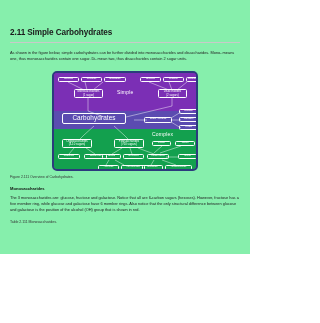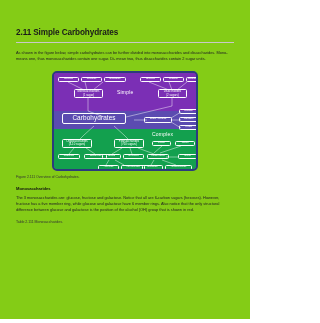--- a/index.html
+++ b/index.html
@@ -10,24 +10,24 @@
   body {
     width: 250px;
     height: 323px;
     overflow: hidden;
     font-family: "Liberation Sans", sans-serif;
     color: #000000;
   }
   .page {
     position: relative;
     width: 250px;
-    height: 319px;
-    background: #84cc16;
+    height: 254px;
+    background: #86efac;
     box-sizing: border-box;
-    padding: 0 16px;
+    padding: 0 10px;
   }
   .doc-title {
     margin: 0;
     padding-top: 28px;
     font-size: 8.2px;
     font-weight: bold;
     letter-spacing: -0.1px;
     color: #1a1a1a;
     line-height: 1.2;
   }

